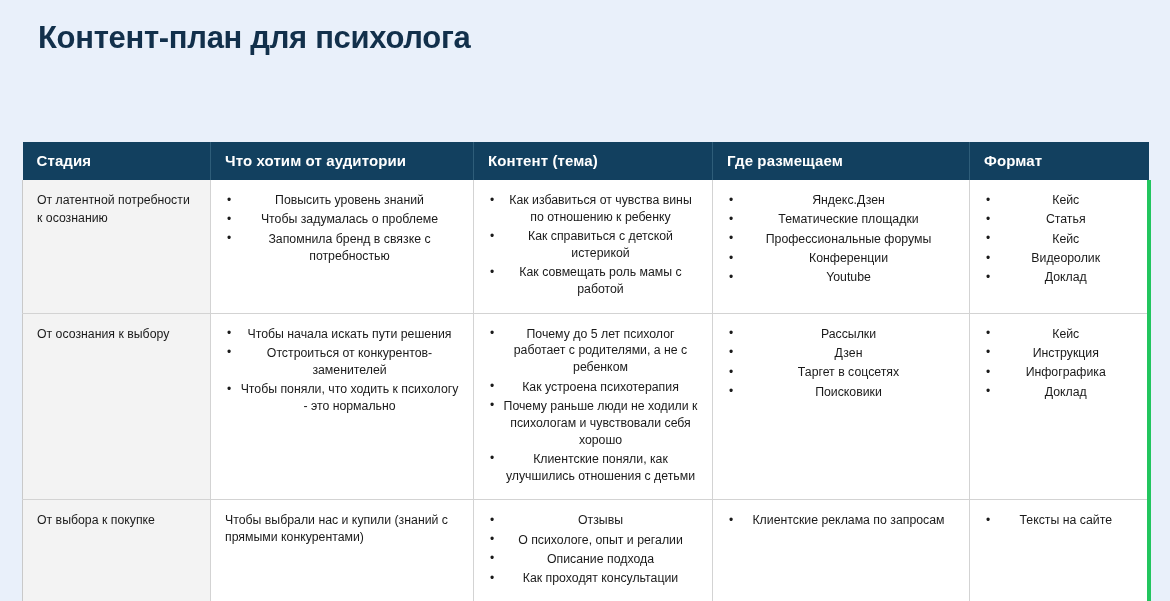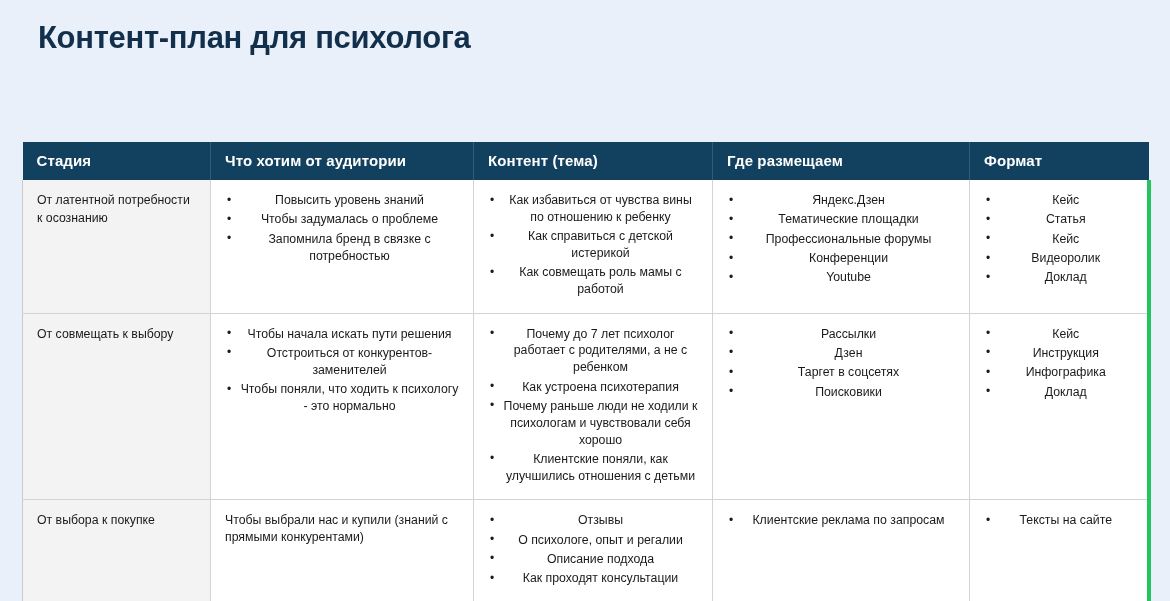--- a/index.html
+++ b/index.html
@@ -174,32 +174,32 @@
               <li>Статья</li>
               <li>Кейс</li>
               <li>Видеоролик</li>
               <li>Доклад</li>
             </ul>
           </td>
         </tr>
 
         <tr class="r2">
           <td>
-            <div class="stage-text">От совмещать к выбору</div>
+            <div class="stage-text">От осознания к выбору</div>
           </td>
           <td>
             <ul class="bullets">
               <li>Чтобы начала искать пути решения</li>
               <li>Отстроиться от конкурентов-заменителей</li>
               <li>Чтобы поняли, что ходить к психологу - это нормально</li>
             </ul>
           </td>
           <td>
             <ul class="bullets">
-              <li>Почему до 7 лет психолог работает с родителями, а не с ребенком</li>
+              <li>Почему до 5 лет психолог работает с родителями, а не с ребенком</li>
               <li>Как устроена психотерапия</li>
               <li>Почему раньше люди не ходили к психологам и чувствовали себя хорошо</li>
               <li>Клиентские поняли, как улучшились отношения с детьми</li>
             </ul>
           </td>
           <td>
             <ul class="bullets">
               <li>Рассылки</li>
               <li>Дзен</li>
               <li>Таргет в соцсетях</li>

